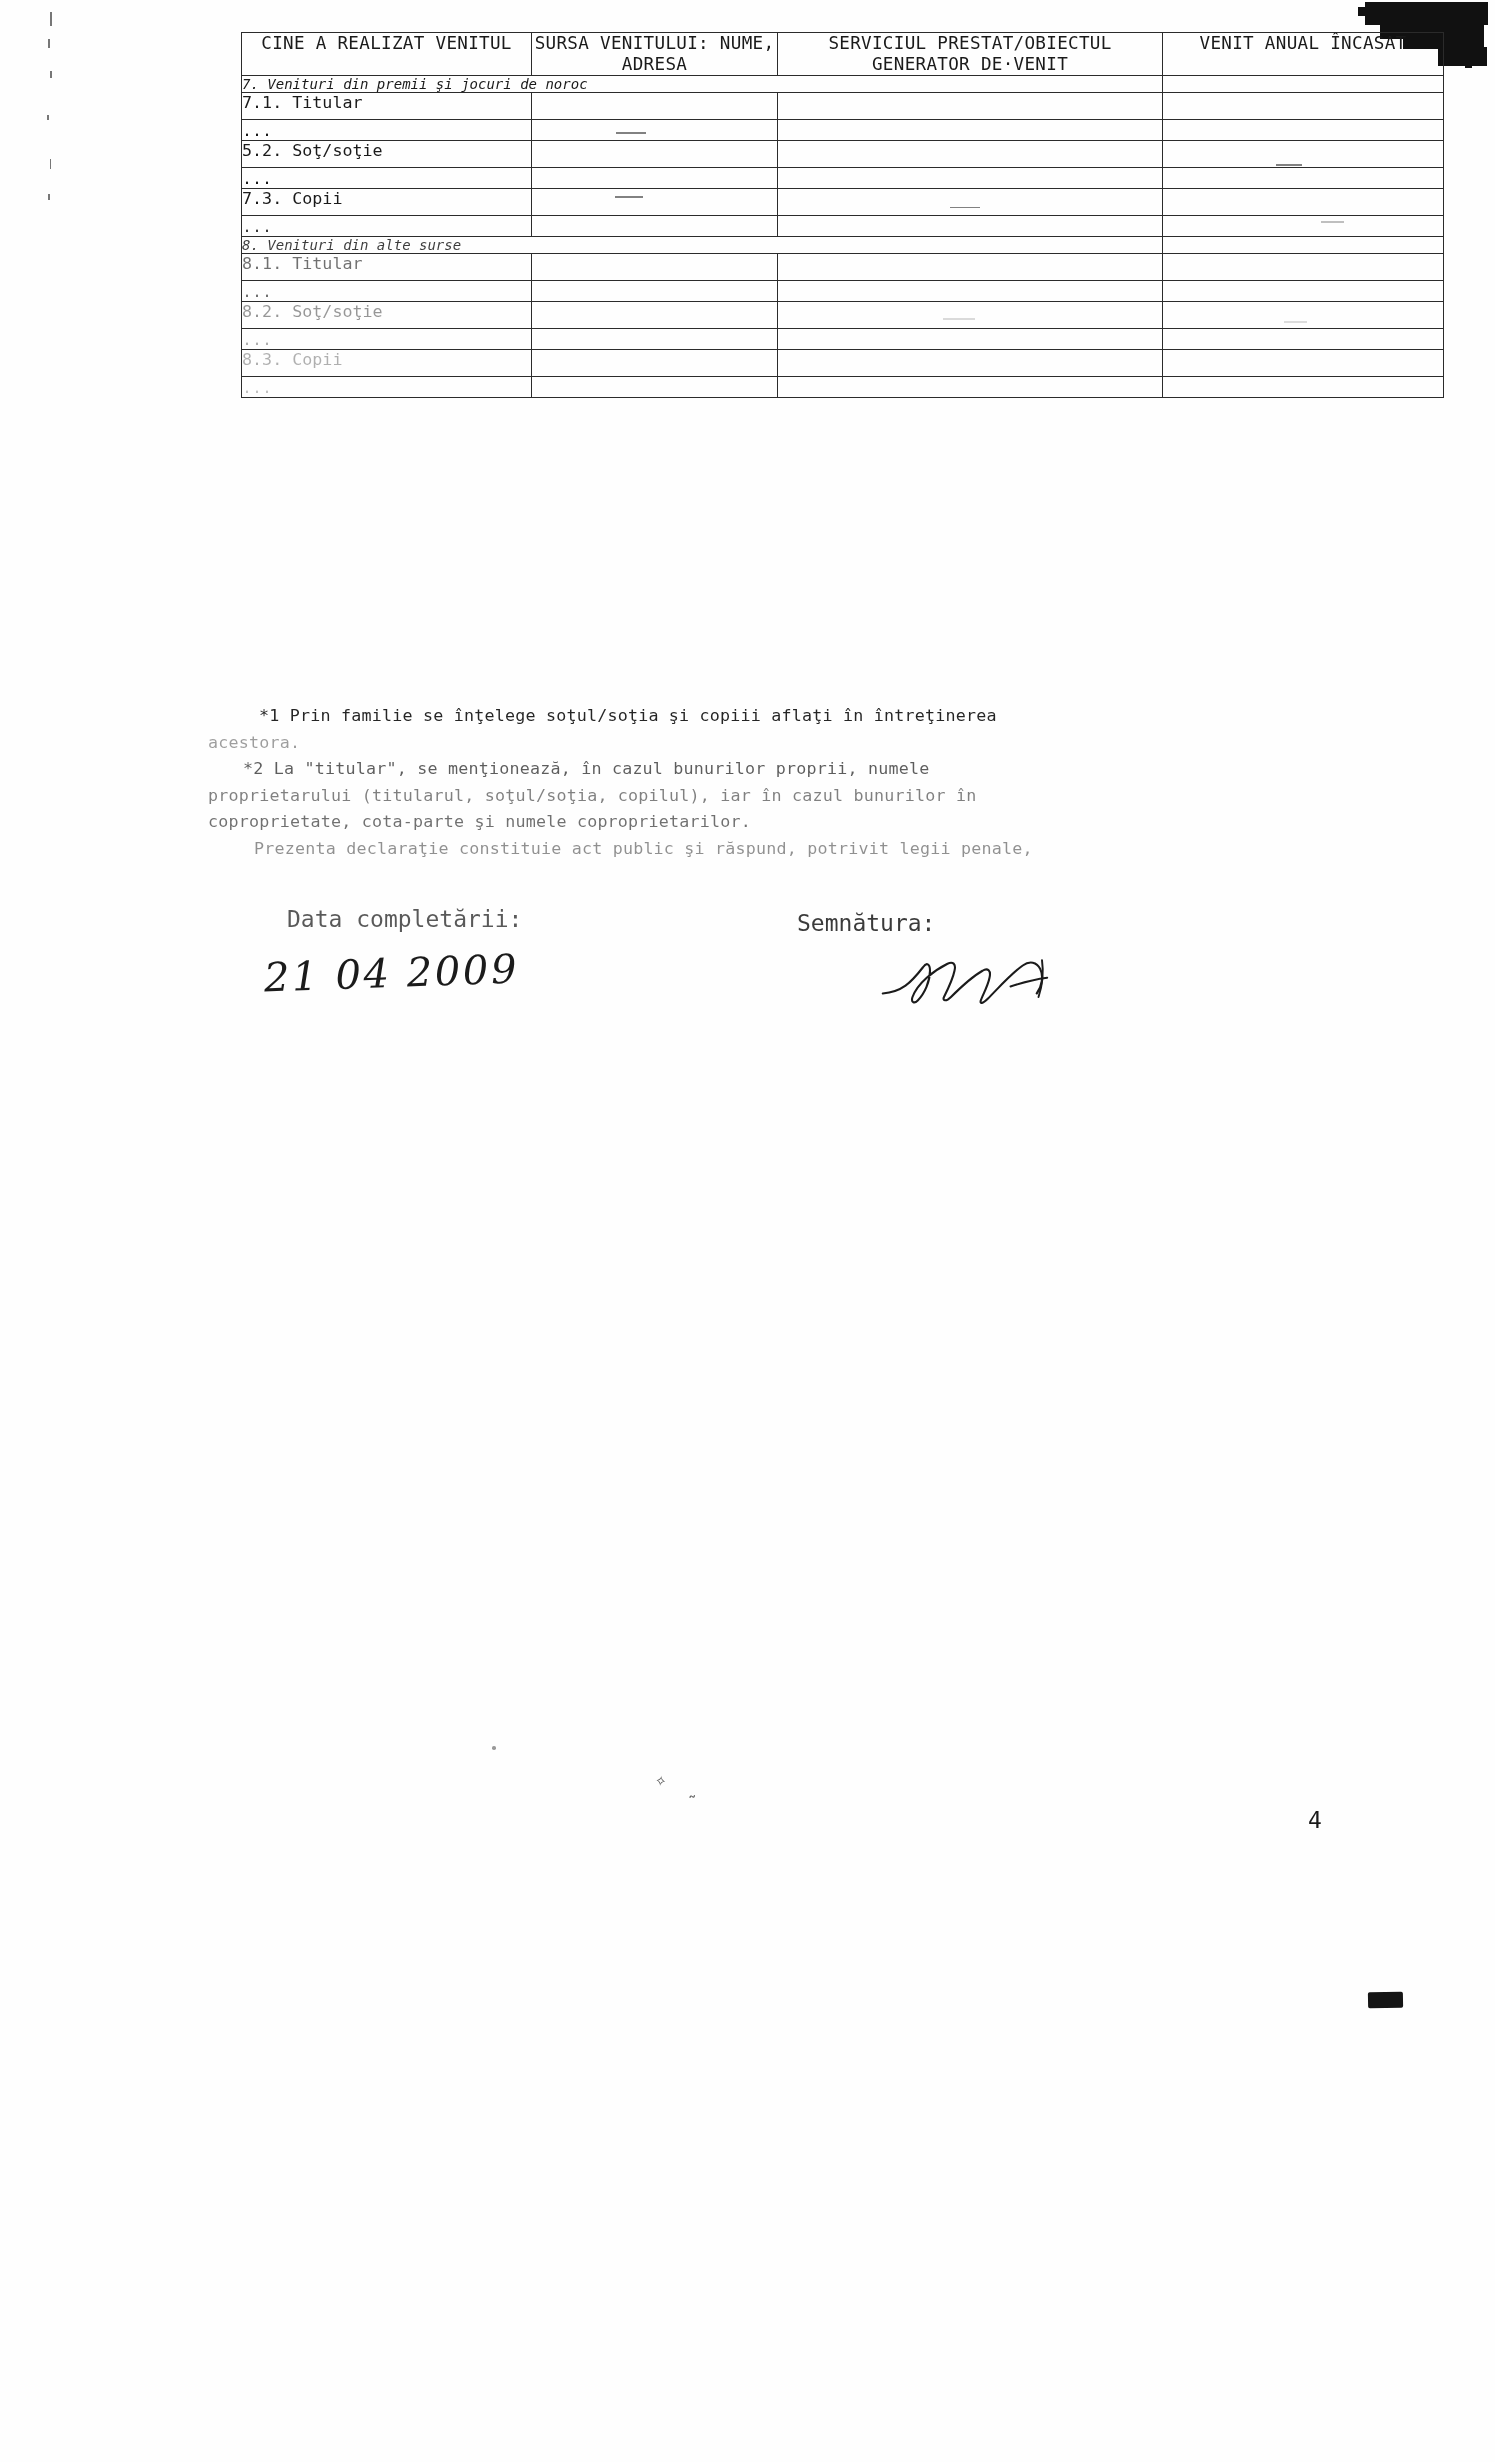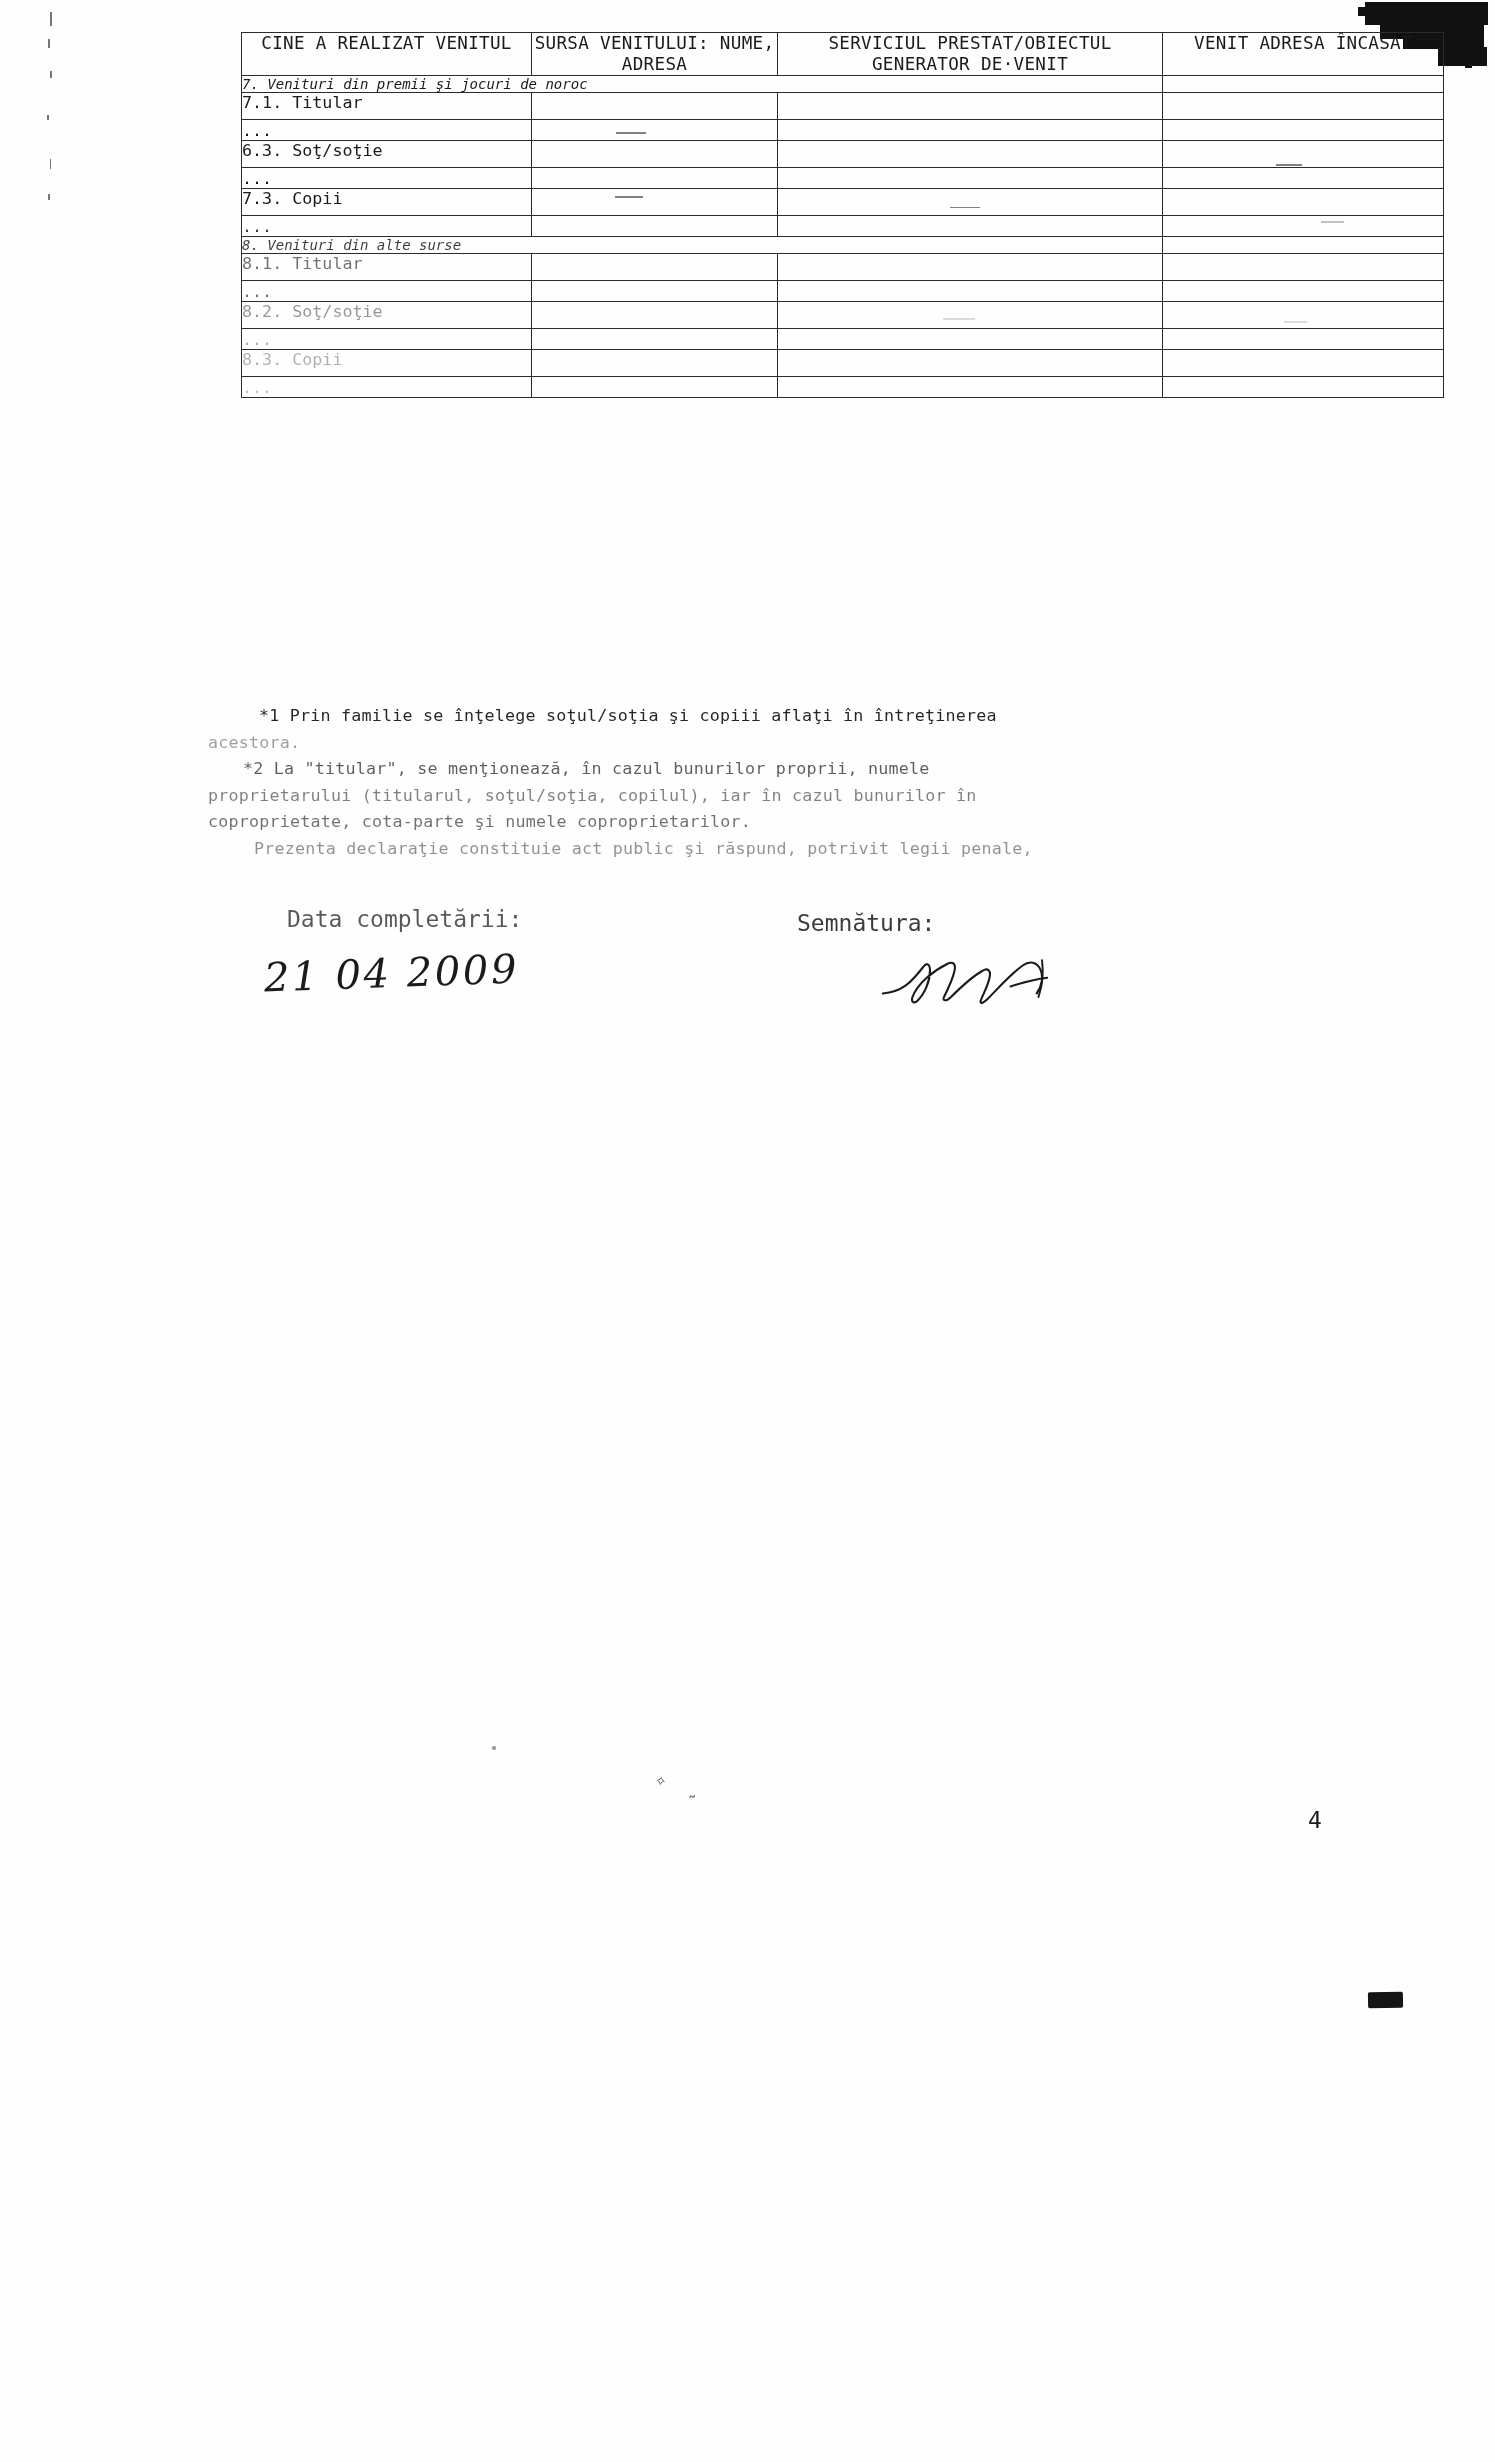--- a/index.html
+++ b/index.html
@@ -209,21 +209,21 @@
           <col class="col2">
           <col class="col3">
           <col class="col4">
       </colgroup>
 
       <tbody>
           <tr class="hdr">
         <th>CINE A REALIZAT VENITUL</th>
         <th>SURSA VENITULUI: NUME, ADRESA</th>
         <th>SERVICIUL PRESTAT/OBIECTUL GENERATOR DE·VENIT</th>
-        <th>VENIT ADRESA ÎNCASAT</th>
+        <th>VENIT ANUAL ÎNCASAT</th>
       </tr>
 
       <tr>
         <td class="span" colspan="3">7. Venituri din premii şi jocuri de noroc</td>
         <td class="blank"></td>
       </tr>
 
       <tr>
         <td class="lbl">7.1. Titular</td>
         <td class="blank cellmark"></td>
@@ -233,21 +233,21 @@
       <tr>
         <td class="dots">...</td>
         <td class="blank cellmark">
               <span class="dash" style="left:84px; top:12.3px; width:30px;"></span>
             </td>
         <td class="blank"></td>
         <td class="blank"></td>
       </tr>
 
       <tr>
-        <td class="lbl">6.3. Soţ/soţie</td>
+        <td class="lbl">5.2. Soţ/soţie</td>
         <td class="blank"></td>
         <td class="blank"></td>
         <td class="blank cellmark">
               <span class="dash" style="left:113px; top:23px; width:26px;"></span>
             </td>
       </tr>
       <tr>
         <td class="dots">...</td>
         <td class="blank"></td>
         <td class="blank"></td>

